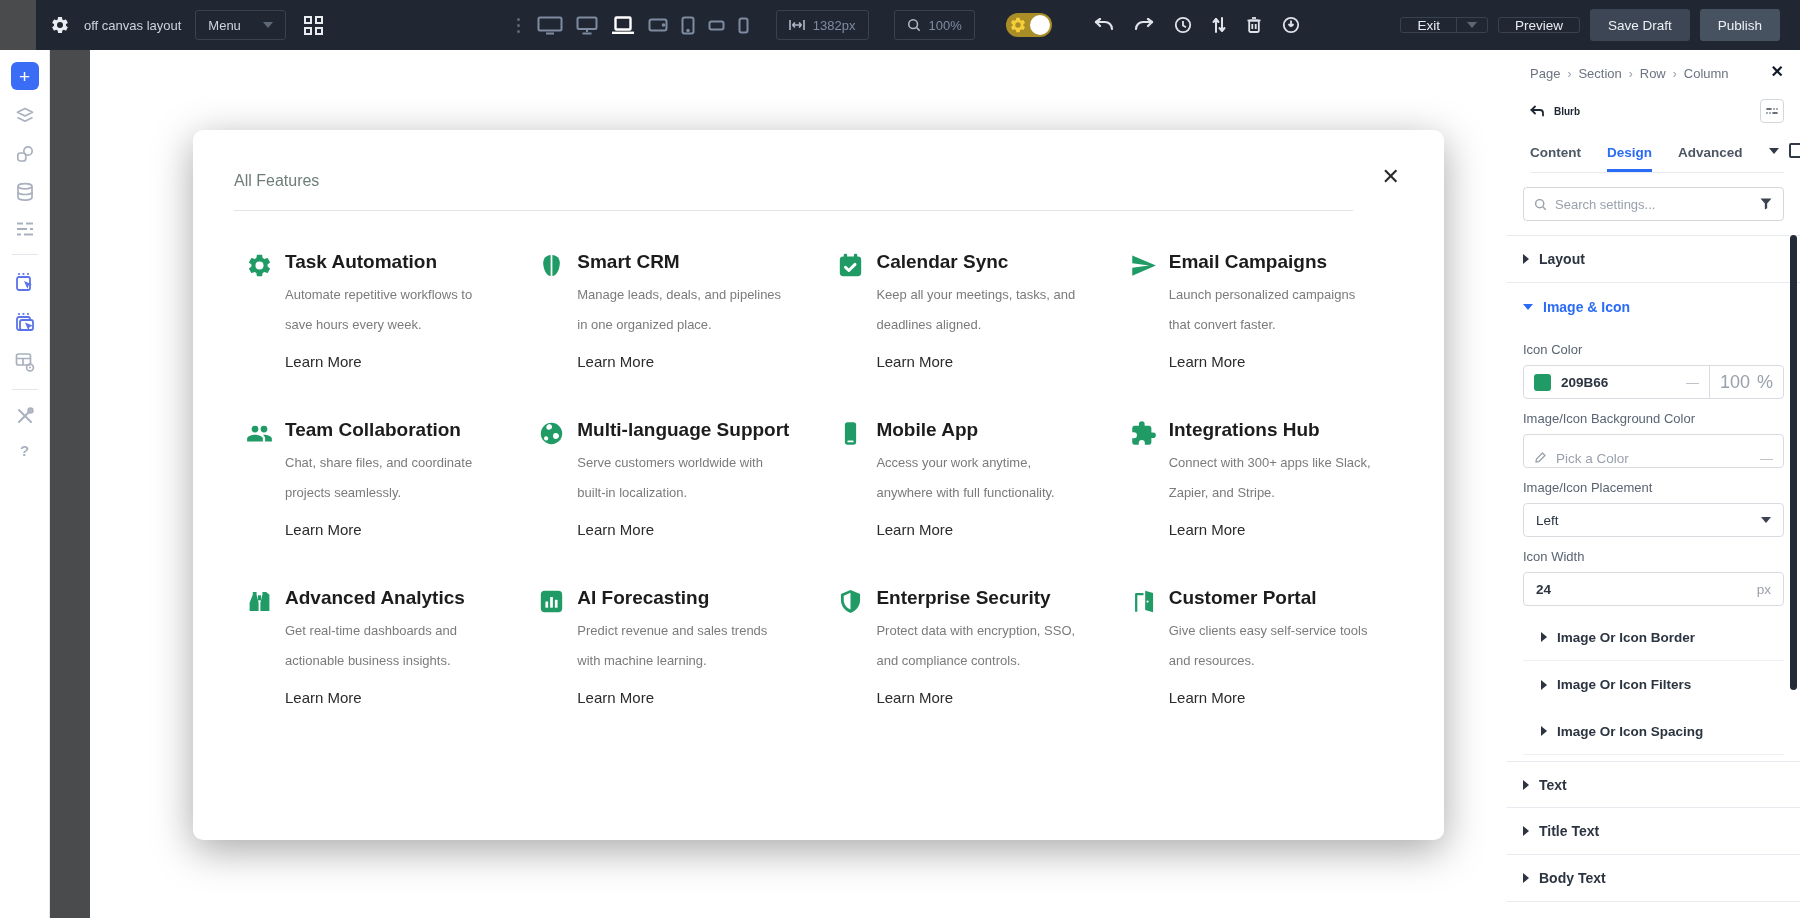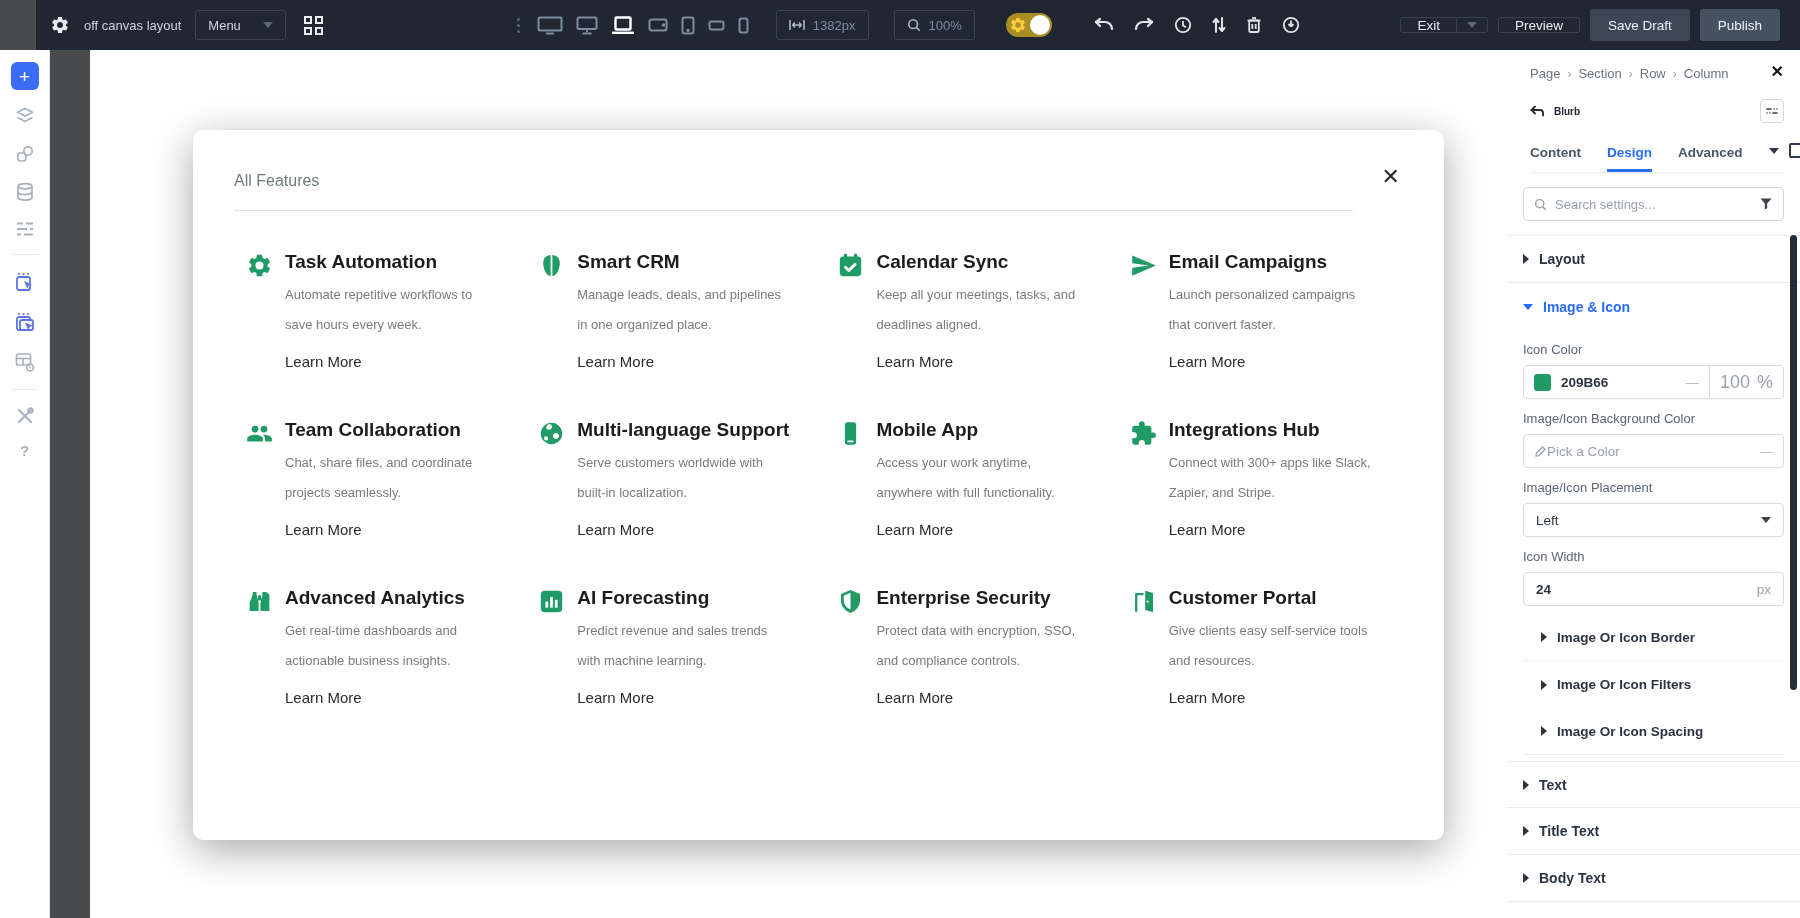--- a/index.html
+++ b/index.html
@@ -80,21 +80,21 @@
   .tri-d { width:0; height:0; border-left:5px solid transparent; border-right:5px solid transparent; border-top:6px solid #2b6cf6; }
   .acc-body { padding:0 16px 6px 16px; }
   .f-label { font-size:13px; color:#5a6472; margin:12px 0 8px; }
   .inp-row { display:flex; align-items:center; height:34px; border:1px solid #d8dce1; border-radius:4px; }
   .color-left { flex:1; display:flex; align-items:center; gap:10px; padding:0 10px; }
   .swatch { width:17px; height:17px; border-radius:3px; background:var(--green,#209B66); }
   .hexval { flex:1; font-size:13.5px; font-weight:600; color:#2b3440; }
   .dash { color:#b6bcc4; font-size:13px; }
   .color-right { width:74px; border-left:1px solid #d8dce1; align-self:stretch; display:flex; align-items:center; padding:0 10px; gap:6px; color:#9aa1ab; font-size:18px; }
   .color-right .op { flex:1; }
-  .pick-row { display:flex; align-items:center; padding:16px 10px; color:#9aa1ab; font-size:13.5px; }
+  .pick-row { display:flex; align-items:flex-start; gap:9px; padding:16px 10px; color:#9aa1ab; font-size:13.5px; }
   .pick-row .ph { flex:1; }
   .sel-row { display:flex; align-items:center; padding:0 12px; font-size:13.5px; color:#2b3440; cursor:pointer; }
   .sel-row .selval { flex:1; }
   .sel-caret { width:0; height:0; border-left:5px solid transparent; border-right:5px solid transparent; border-top:6px solid #39424e; }
   .unit-row { display:flex; align-items:center; padding:0 12px; font-size:13.5px; color:#2b3440; }
   .unit-row .uval { flex:1; font-weight:600; }
   .unit-row .unit { color:#9aa1ab; }
   .p-scroll { position:absolute; top:185px; right:3px; width:7px; height:455px; border-radius:4px; background:#222b37; cursor:grab; }
 
   svg { display:block; }

